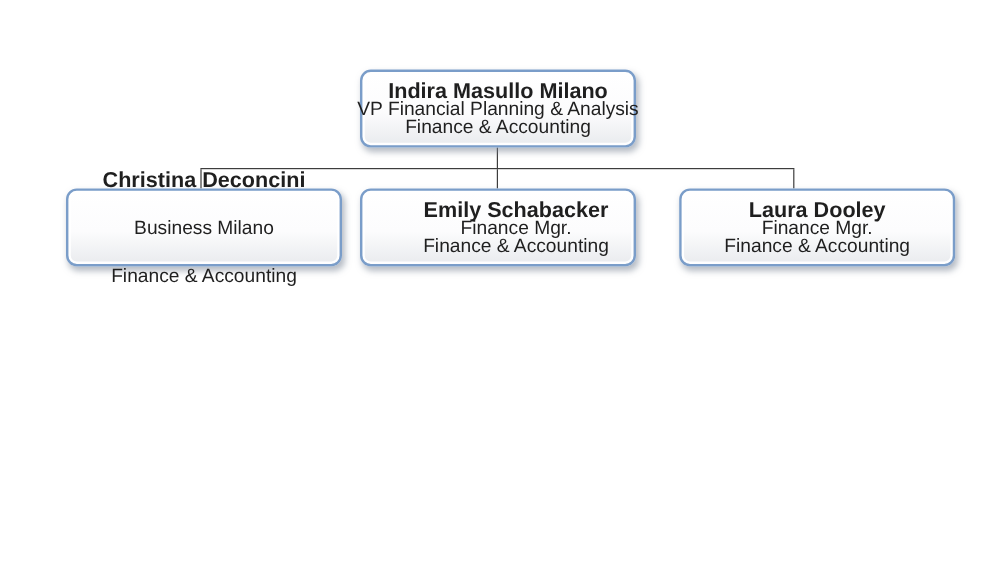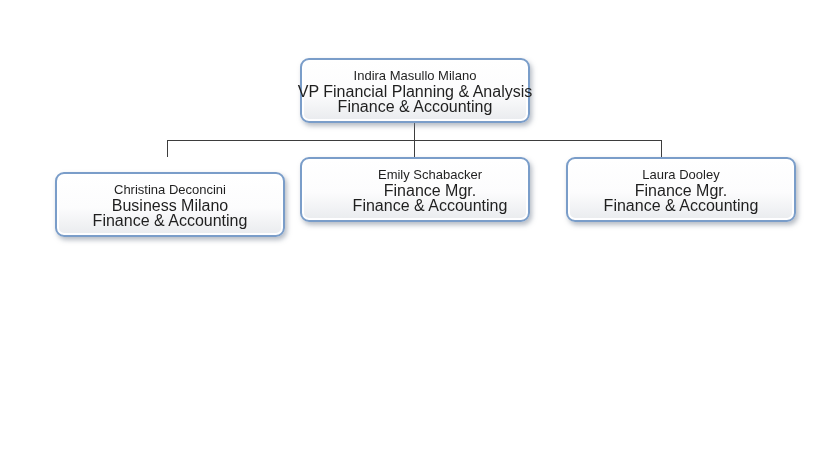--- a/index.html
+++ b/index.html
@@ -27,32 +27,32 @@
                 inset 0 0 0 2px rgba(255, 255, 255, 0.95);
     display: flex;
     flex-direction: column;
     align-items: center;
     justify-content: center;
     text-align: center;
     color: #1f1f1f;
     cursor: default;
   }
   .node .name {
-    font-weight: normal;
-    font-size: 13px;
+    font-weight: bold;
+    font-size: 18px;
     line-height: 16px;
     white-space: nowrap;
   }
   .node .line {
     font-size: 16px;
     line-height: 15px;
     white-space: nowrap;
   }
   .node-root  { left: 300px; top: 58px; }
-  .node-c0    { left: 55px;  top: 172px; }
+  .node-c0    { left: 55px;  top: 157px; gap: 25px; }
   .node-c1    { left: 300px; top: 157px; padding-left: 30px; }
   .node-c2    { left: 566px; top: 157px; }
 
   .connector {
     position: absolute;
     background: #3d3d3d;
   }
   .conn-stem       { left: 414px; top: 123px; width: 1px;   height: 17px; }
   .conn-horizontal { left: 167px; top: 140px; width: 495px; height: 1px;  }
   .conn-drop-left  { left: 167px; top: 141px; width: 1px;   height: 16px; }

